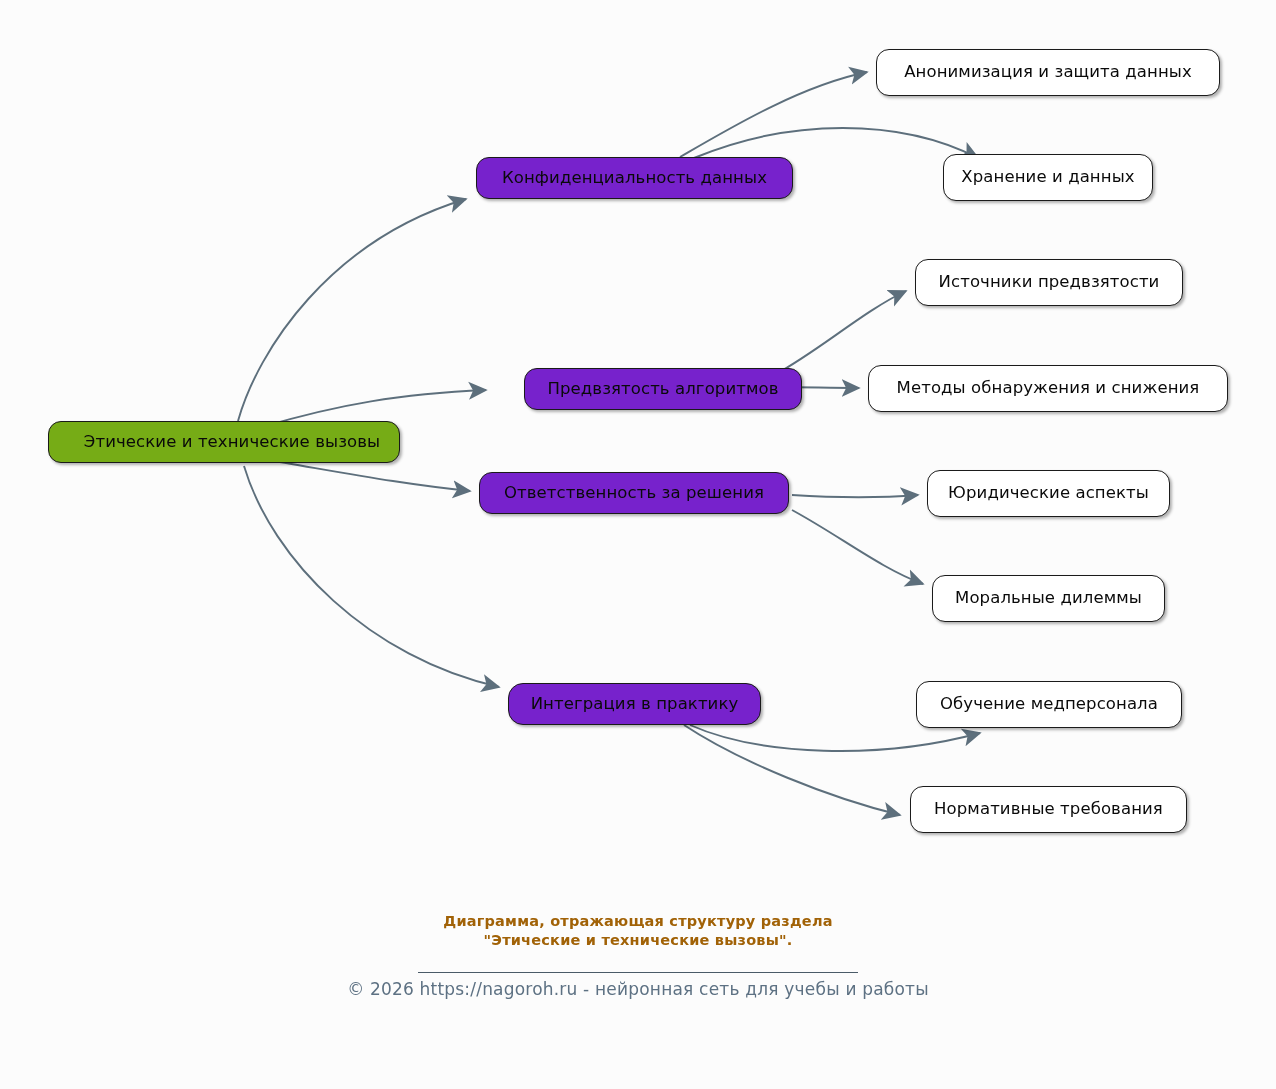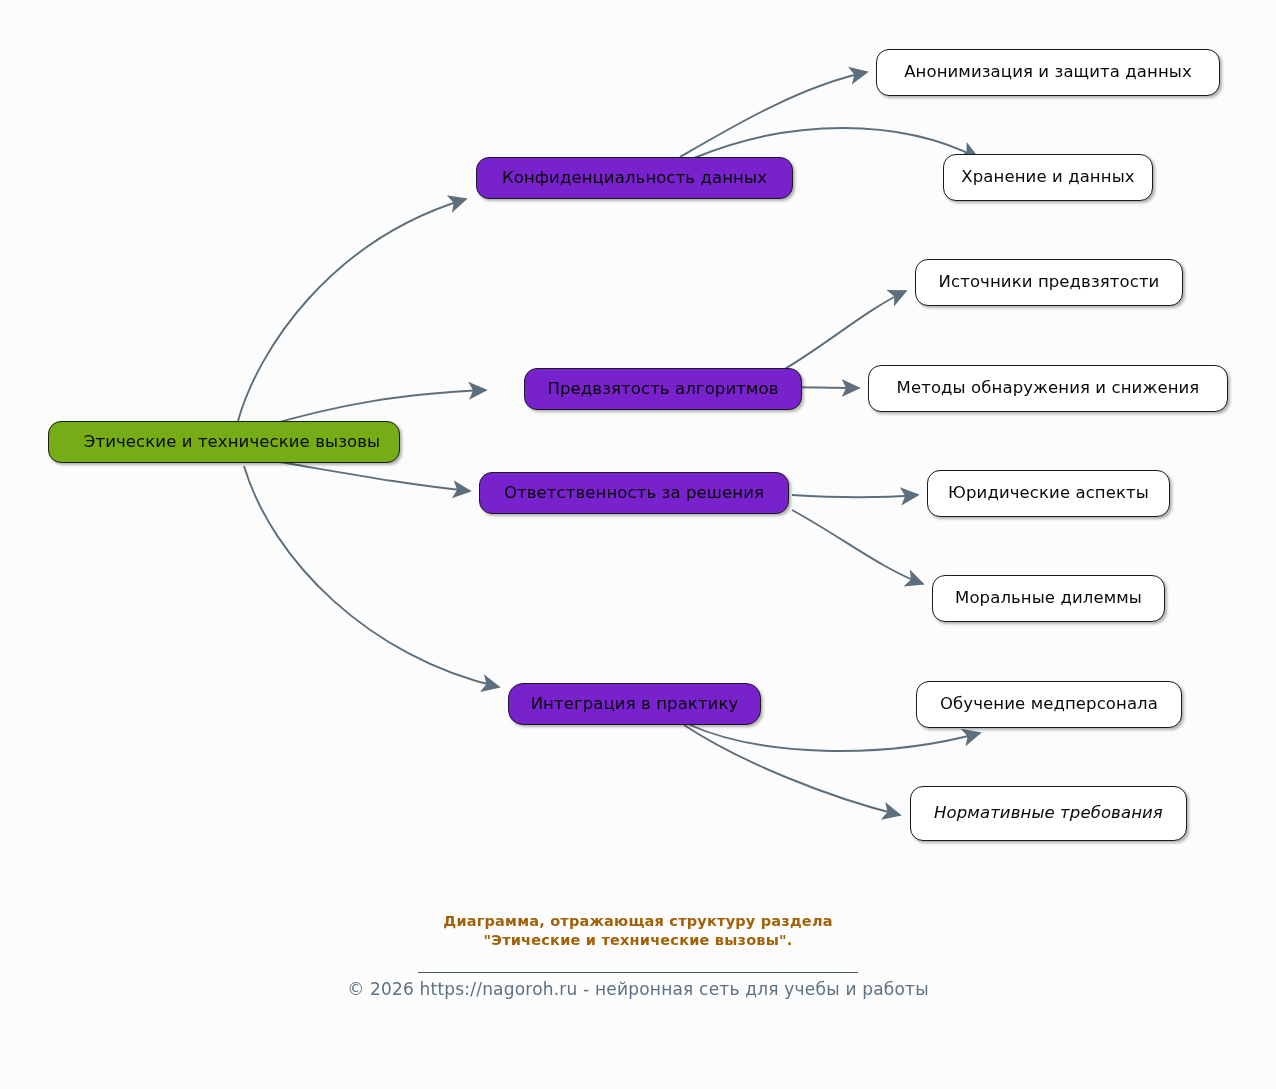--- a/index.html
+++ b/index.html
@@ -157,21 +157,21 @@
   <div class="node node-leaf" style="left:932px; top:575px; width:233px; height:47px;">
     <span class="node-label">Моральные дилеммы</span>
   </div>
 
   <div class="node node-branch" style="left:508px; top:683px; width:253px; height:42px;border-radius:15px;">
     <span class="node-label">Интеграция в практику</span>
   </div>
   <div class="node node-leaf" style="left:916px; top:681px; width:266px; height:47px;">
     <span class="node-label">Обучение медперсонала</span>
   </div>
-  <div class="node node-leaf" style="left:910px; top:786px; width:277px; height:55px;font-style:italic;">
+  <div class="node node-leaf" style="left:910px; top:786px; width:277px; height:47px;">
     <span class="node-label">Нормативные требования</span>
   </div>
 
   <div id="footer">
     <div class="caption">Диаграмма, отражающая структуру раздела</div>
     <div class="caption">"Этические и технические вызовы".</div>
     <div class="divider"></div>
     <div class="copyright">© 2026 https://nagoroh.ru - нейронная сеть для учебы и работы</div>
   </div>
 

